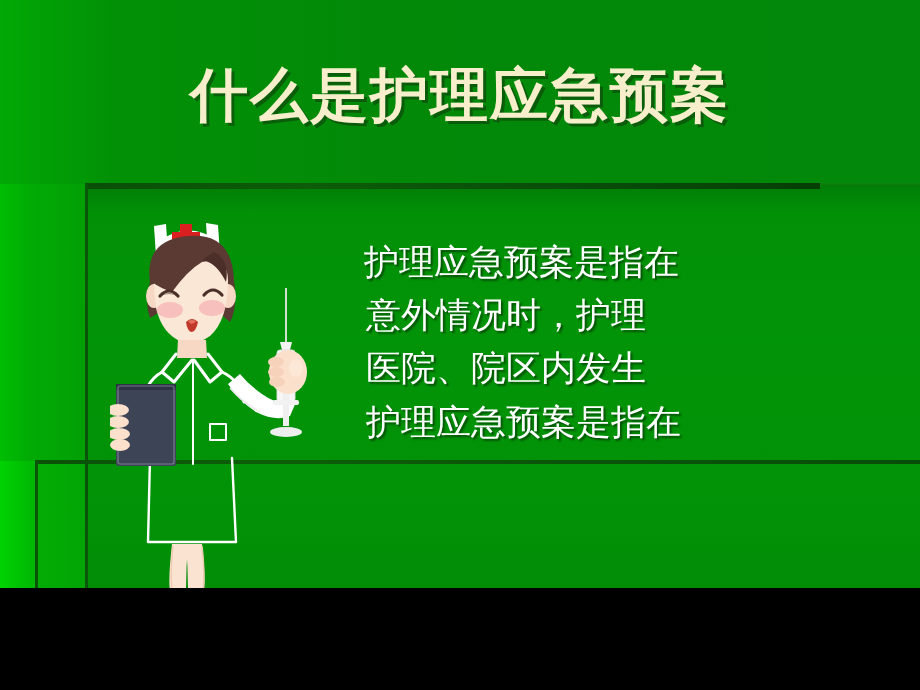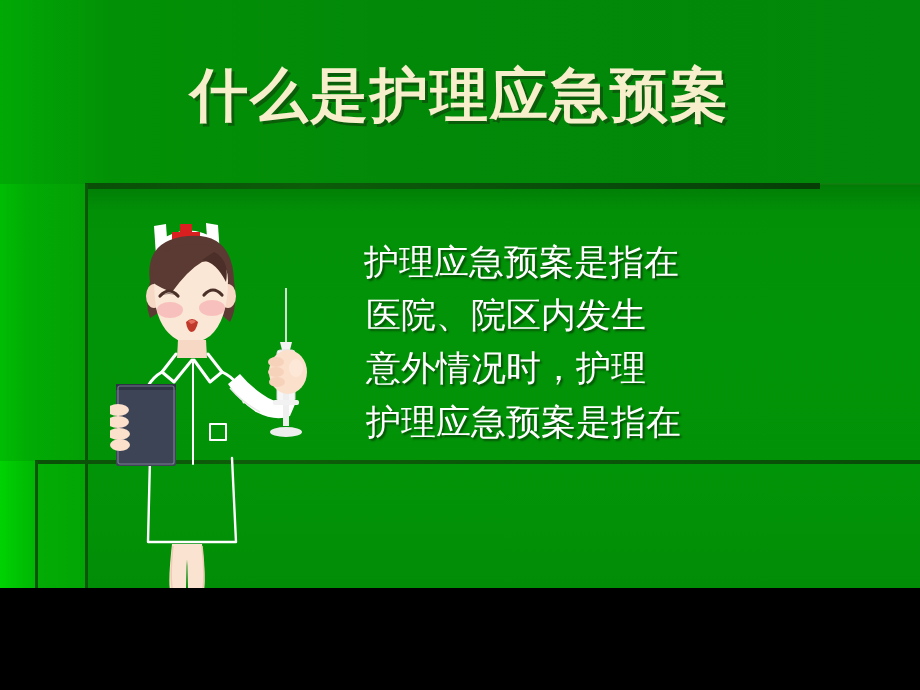--- a/index.html
+++ b/index.html
@@ -141,22 +141,22 @@
   <div class="rule-top"></div>
   <div class="rule-top-tail"></div>
   <div class="rule-bottom"></div>
   <div class="edge-v-85"></div>
   <div class="edge-v-35"></div>
 
   <div class="title">什么是护理应急预案</div>
 
   <div class="body-text">
     <span class="ln">护理应急预案是指在</span>
+    <span class="ln">意外情况时，护理</span>
     <span class="ln">医院、院区内发生</span>
-    <span class="ln">意外情况时，护理</span>
     <span class="ln">护理应急预案是指在</span>
   </div>
 
   <div class="nurse">
     <svg viewBox="0 0 230 420" xmlns="http://www.w3.org/2000/svg">
 
       <g>
         <path d="M48 46 Q76 24 108 44 L104 58 Q76 44 52 60 Z" fill="#ffffff"></path>
         <path d="M44 30 L56 28 L58 58 L46 60 Z" fill="#ffffff"></path>
         <path d="M96 27 L108 29 L110 59 L98 57 Z" fill="#ffffff"></path>

